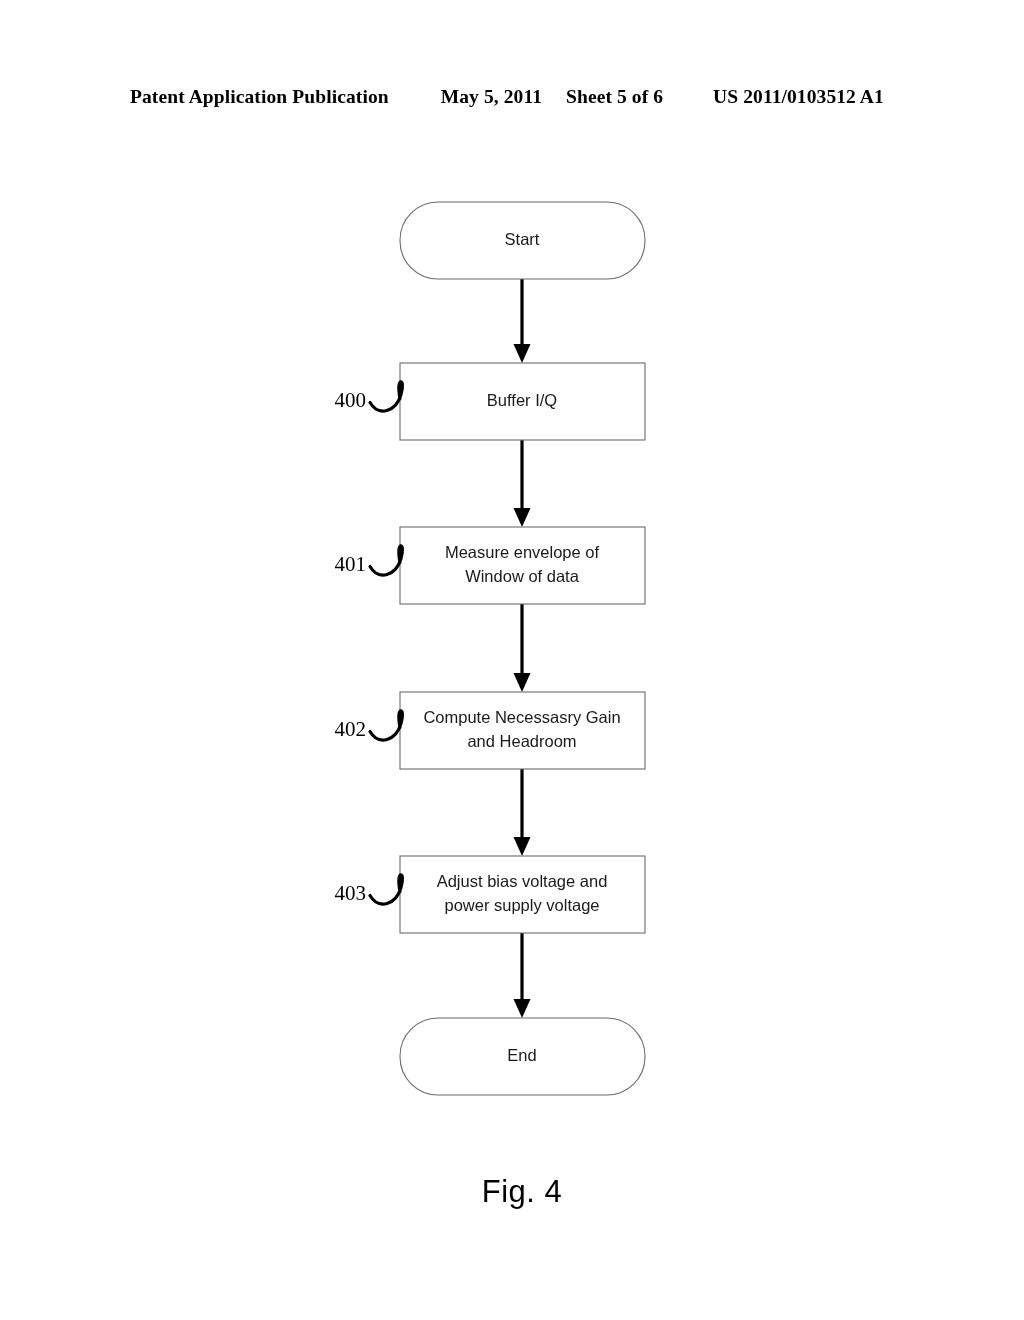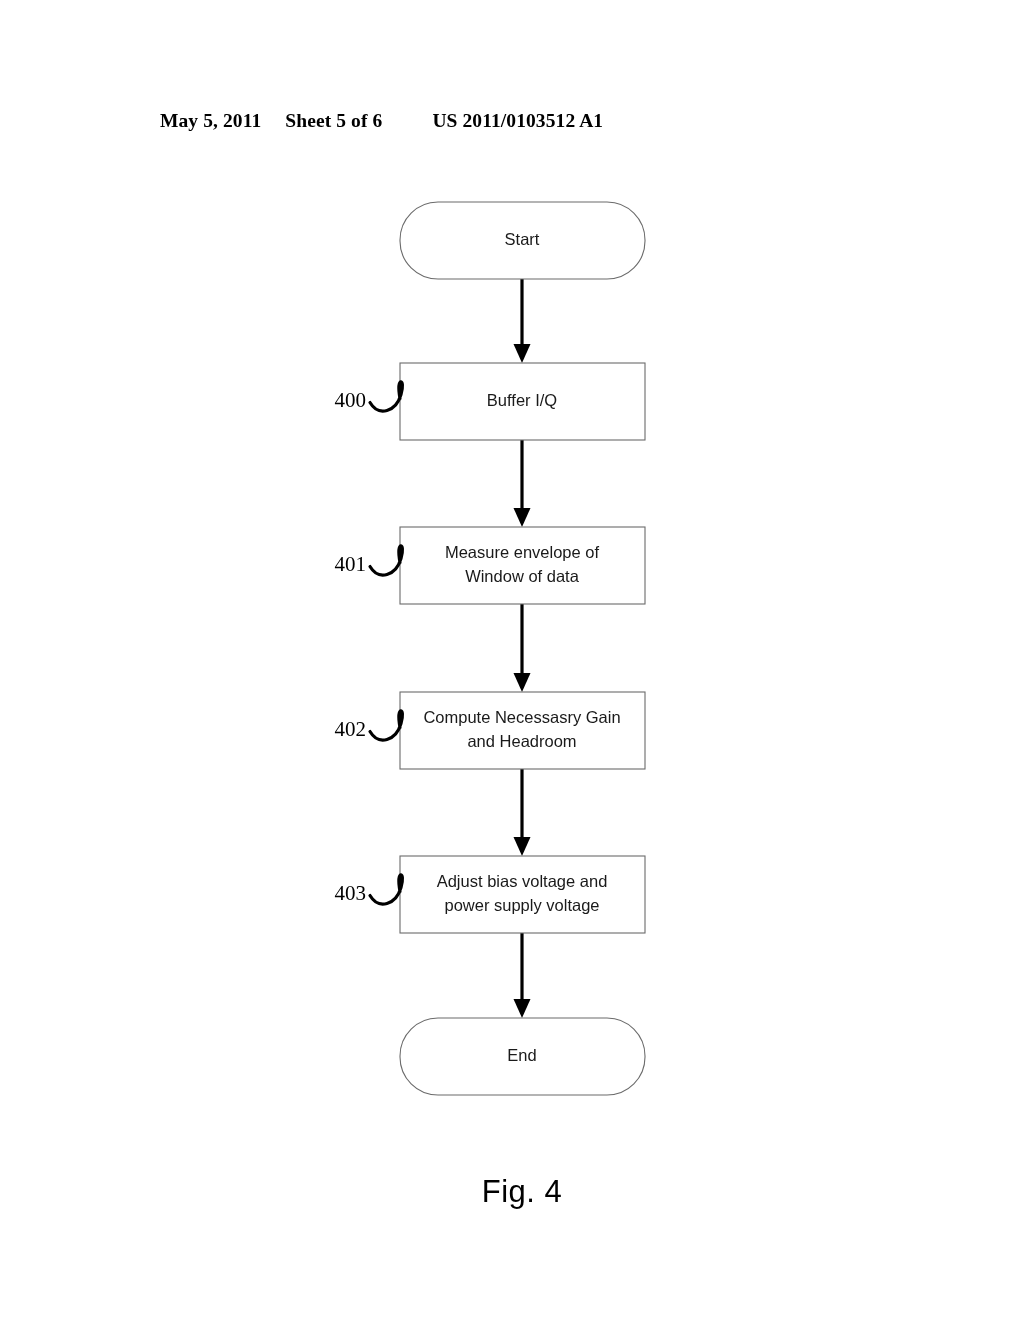--- a/index.html
+++ b/index.html
@@ -27,23 +27,23 @@
     display: flex;
     align-items: baseline;
     font-family: "Liberation Serif", serif;
     font-weight: bold;
     font-size: 19.5px;
     letter-spacing: 0.1px;
     white-space: nowrap;
     color: #000;
   }
   .hdr-pub      { }
-  .hdr-date     { margin-left: 30px; }
+  .hdr-date     { margin-left: 52px; }
   .hdr-sheet    { margin-left: 24px; }
-  .hdr-docnum   { margin-left: 50px; margin-top: 24px; }
+  .hdr-docnum   { margin-left: 50px; }
 
   
   .figure-area {
     position: absolute;
     top: 0;
     left: 0;
     width: 1024px;
     height: 1320px;
   }
   .flow-svg {
@@ -88,20 +88,21 @@
     stroke: #000000;
     stroke-width: 3.2;
     fill: none;
     stroke-linecap: round;
   }
 </style>
 </head>
 <body>
 
 <div class="page-header">
+  <span class="hdr-pub">Patent Application Publication</span>
   <span class="hdr-date">May 5, 2011</span>
   <span class="hdr-sheet">Sheet 5 of 6</span>
   <span class="hdr-docnum">US 2011/0103512 A1</span>
 </div>
 
 <div class="figure-area">
   <svg class="flow-svg" id="flow-svg" viewBox="0 0 1024 1320" xmlns="http://www.w3.org/2000/svg">
 
   <g>
         <g>

